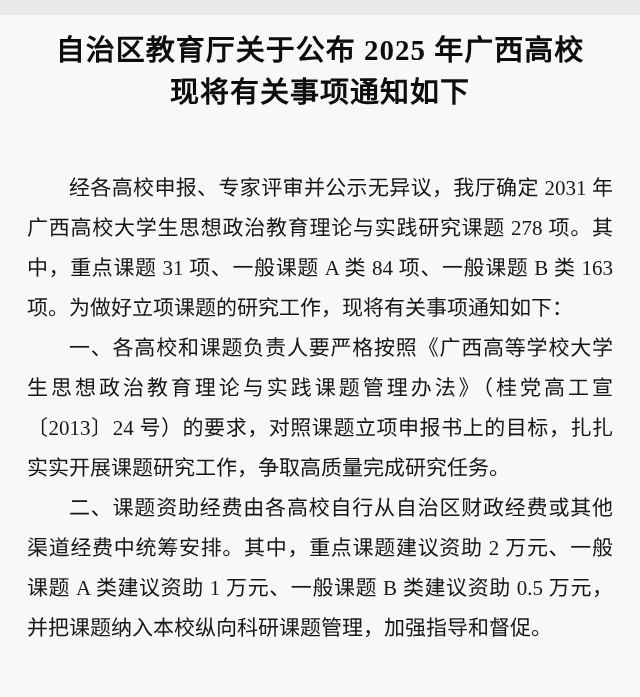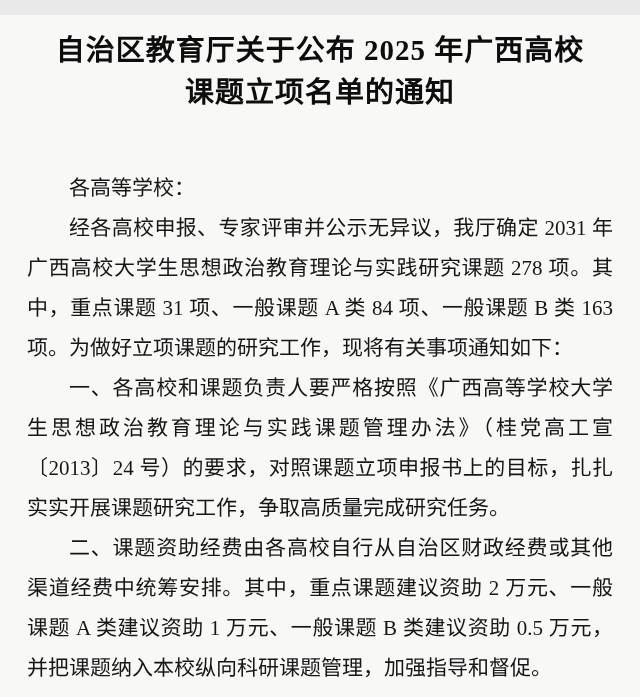--- a/index.html
+++ b/index.html
@@ -46,23 +46,22 @@
     margin: 0;
   }
 </style>
 </head>
 <body>
 
 <div class="page">
 
   <div class="doc-title">
     <div class="title-line">自治区教育厅关于公布 2025 年广西高校</div>
-    <div class="title-line">课题立项名单的通知</div>
+    <div class="title-line">现将有关事项通知如下</div>
   </div>
 
   <div class="doc-body">
-    <p class="paragraph salutation">各高等学校：</p>
     <p class="paragraph">经各高校申报、专家评审并公示无异议，我厅确定 2031 年广西高校大学生思想政治教育理论与实践研究课题 278 项。其中，重点课题 31 项、一般课题 A 类 84 项、一般课题 B 类 163 项。为做好立项课题的研究工作，现将有关事项通知如下：</p>
     <p class="paragraph">一、各高校和课题负责人要严格按照《广西高等学校大学生思想政治教育理论与实践课题管理办法》（桂党高工宣〔2013〕24 号）的要求，对照课题立项申报书上的目标，扎扎实实开展课题研究工作，争取高质量完成研究任务。</p>
     <p class="paragraph">二、课题资助经费由各高校自行从自治区财政经费或其他渠道经费中统筹安排。其中，重点课题建议资助 2 万元、一般课题 A 类建议资助 1 万元、一般课题 B 类建议资助 0.5 万元，并把课题纳入本校纵向科研课题管理，加强指导和督促。</p>
   </div>
 
 </div>
 
 </body></html>

